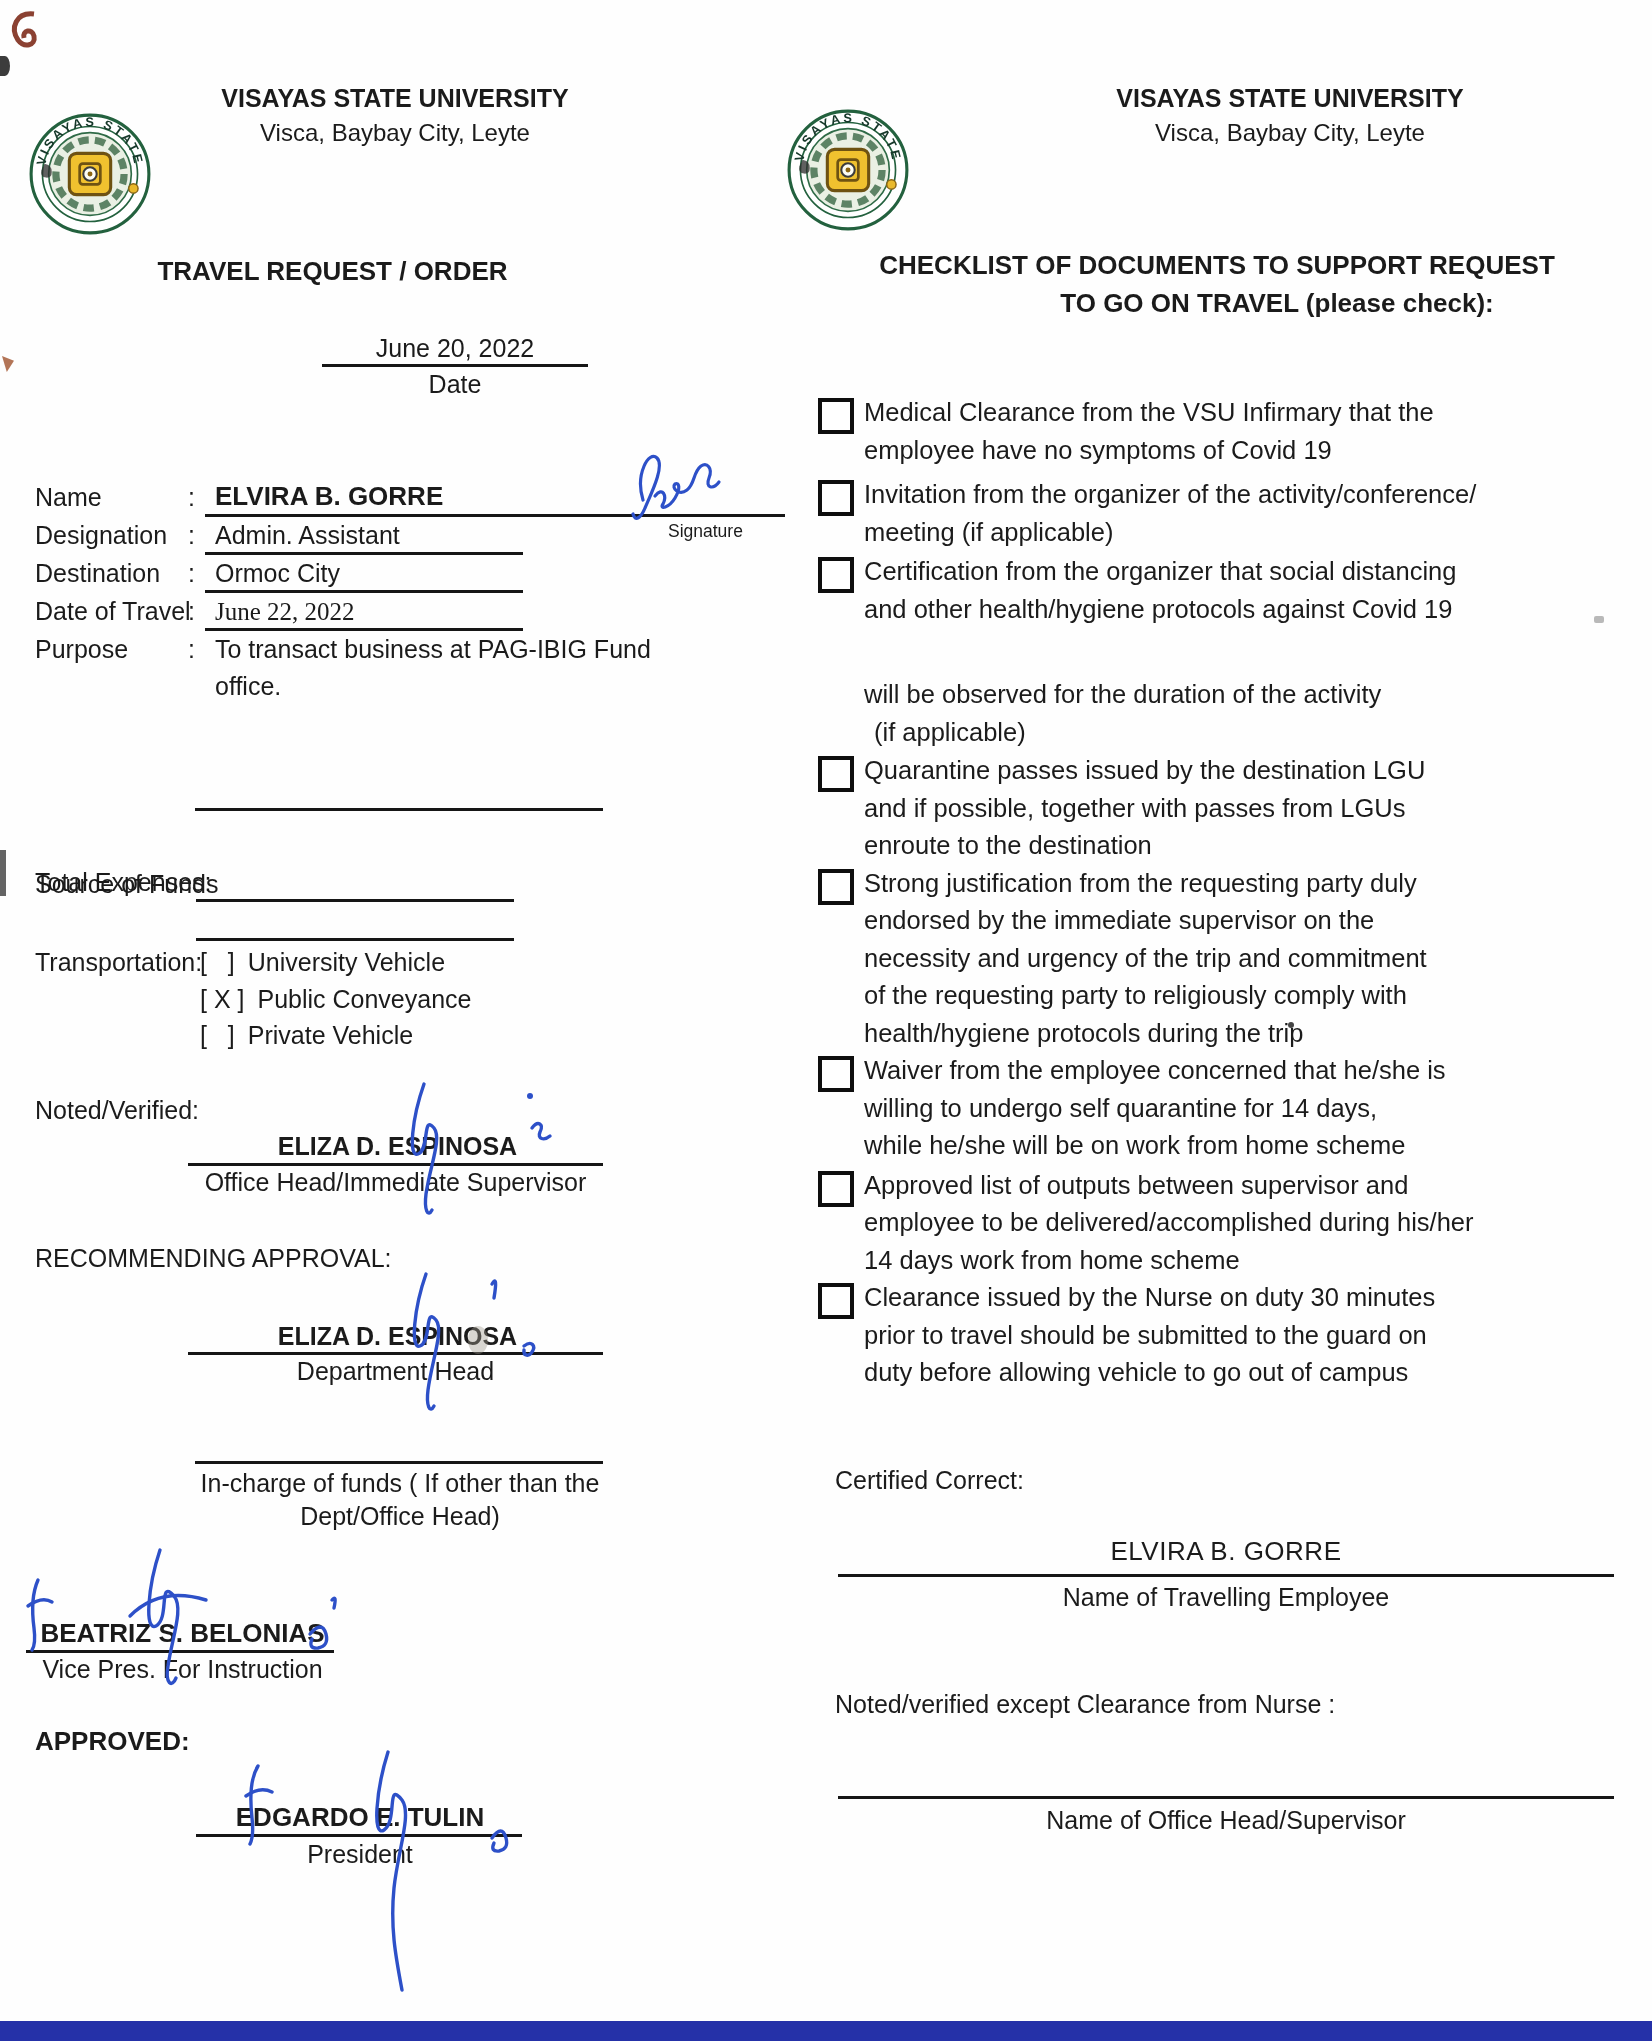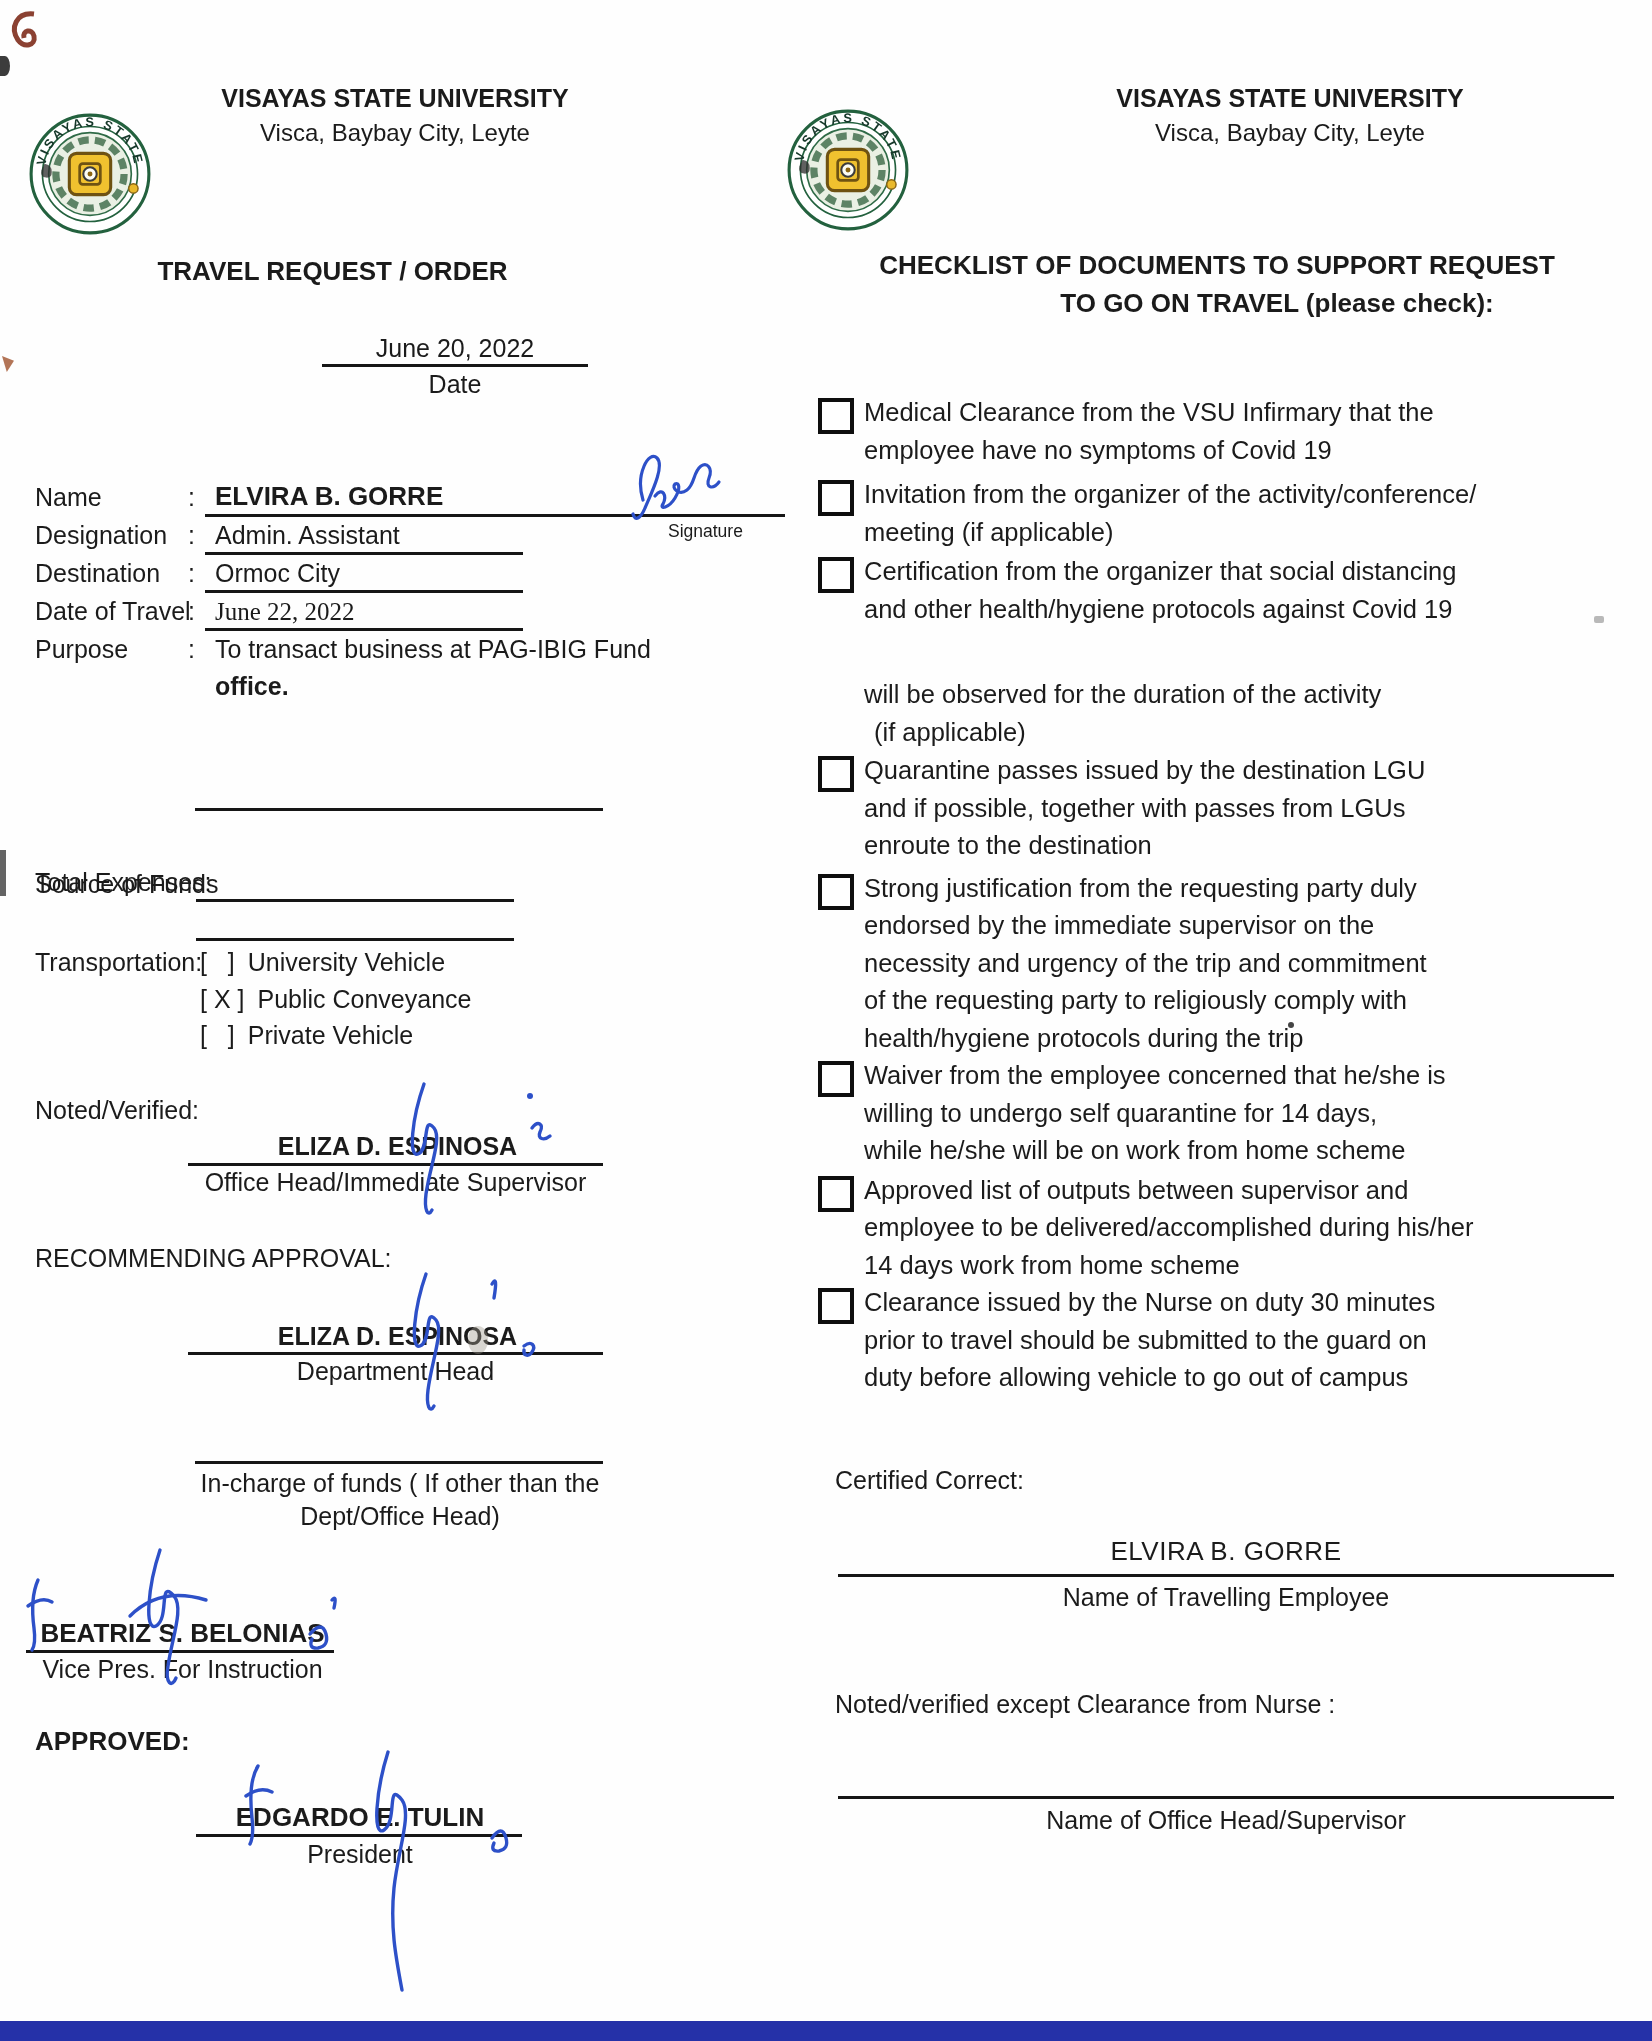--- a/index.html
+++ b/index.html
@@ -19,21 +19,21 @@
   .hdr-line2 { font-size:24px; margin-top:5px; font-weight:normal; }
   
   .cklist { position:absolute; left:818px; top:394px; width:730px; font-size:25.5px; }
   .ck-item { position:relative; padding-left:46px; }
   .ck-line { line-height:37.5px; white-space:nowrap; }
   .ckbox { position:absolute; left:0; top:4px; width:28px; height:28px;
            border:4px solid #0e0e0e; background:#fff; }
   .gap-top { margin-top:48px; }
   .ind { padding-left:10px; }
   .m7 { margin-top:7px; } .m2 { margin-top:2px; } .m1 { margin-top:1px; }
-  .m5 { margin-top:5px; } .m0 { margin-top:0; }
+  .m5 { } .m0 { margin-top:0; }
   
   .opt-mark { white-space:pre; }
   .opt-text { margin-left:13px; }
   .sig-svg { position:absolute; }
   .footer-bar { position:absolute; left:0; top:2021px; width:1652px; height:20px; background:#2531a8; }
   .artifact { position:absolute; }
 </style>
 </head>
 <body>
 
@@ -95,21 +95,21 @@
   <div class="rule" style="left:205px; top:590px; width:318px;"></div>
 
   <div class="t" style="left:35px; top:597px;">Date of Travel</div>
   <div class="t" style="left:188px; top:597px;">:</div>
   <div class="t" style="left:215px; top:597px;font-family:Liberation Serif, serif;">June 22, 2022</div>
   <div class="rule" style="left:205px; top:628px; width:318px;"></div>
 
   <div class="t" style="left:35px; top:635px;">Purpose</div>
   <div class="t" style="left:188px; top:635px;">:</div>
   <div class="t" style="left:215px; top:635px;">To transact business at PAG-IBIG Fund</div>
-  <div class="t" style="left:215px; top:672px;font-weight:bold;">office.</div>
+  <div class="t" style="left:215px; top:672px;">office.</div>
 
   <svg class="sig-svg" style="left:605px; top:438px;" width="130" height="90" viewBox="0 0 130 90">
     <g fill="none" stroke-width="3.2" stroke-linecap="round" stroke="#2d50c8">
       <path d="M38,62 C30,36 44,12 52,20 C60,28 46,56 40,70 C36,80 30,84 28,76"></path>
       <path d="M50,58 C58,48 62,58 58,66 C54,72 64,70 70,60 C76,50 74,44 70,46 C66,50 74,58 82,52 C90,46 88,34 96,28 C102,24 108,30 104,40 C100,50 108,52 114,44"></path>
     </g>
   </svg>
   <div class="t sm" style="left:668px; top:521px;">Signature</div>
 
   <div class="rule" style="left:195px; top:808px; width:408px;"></div>

